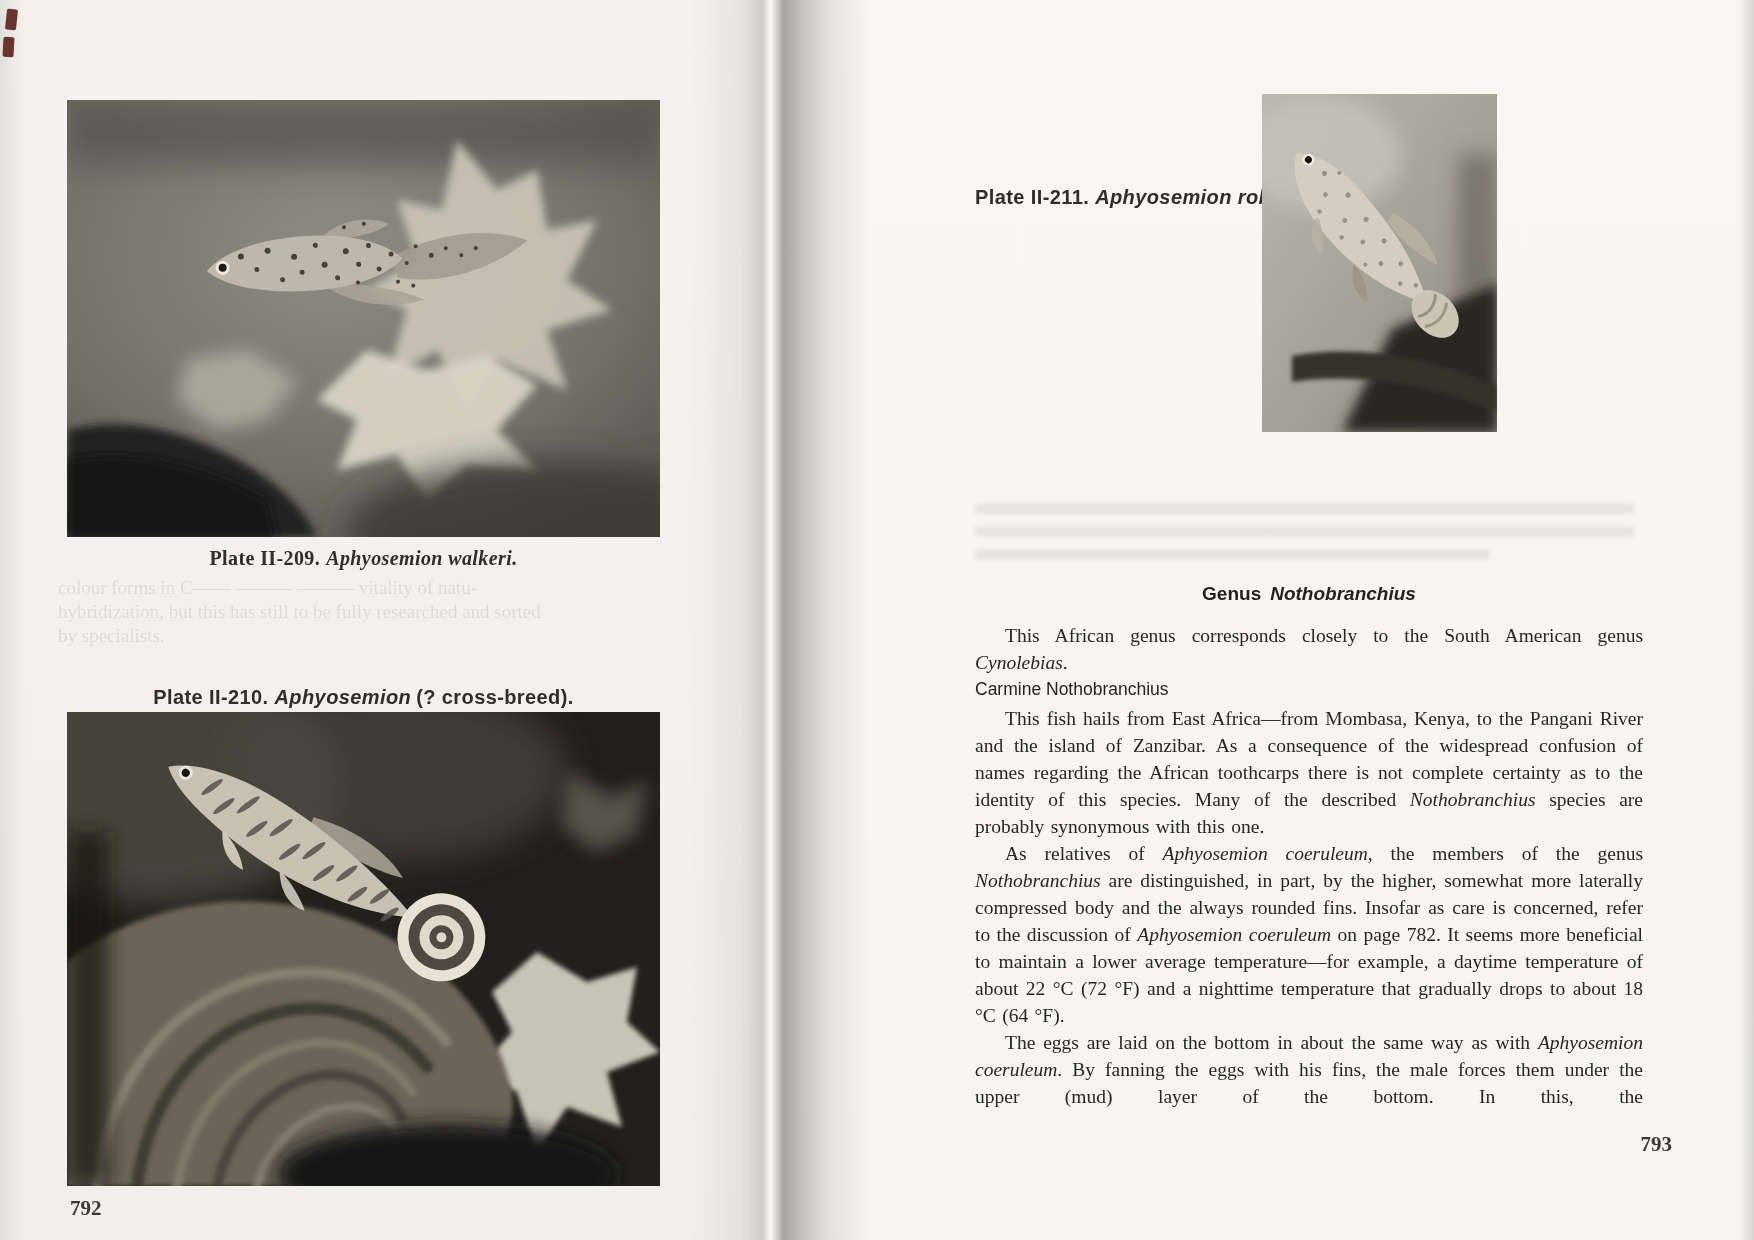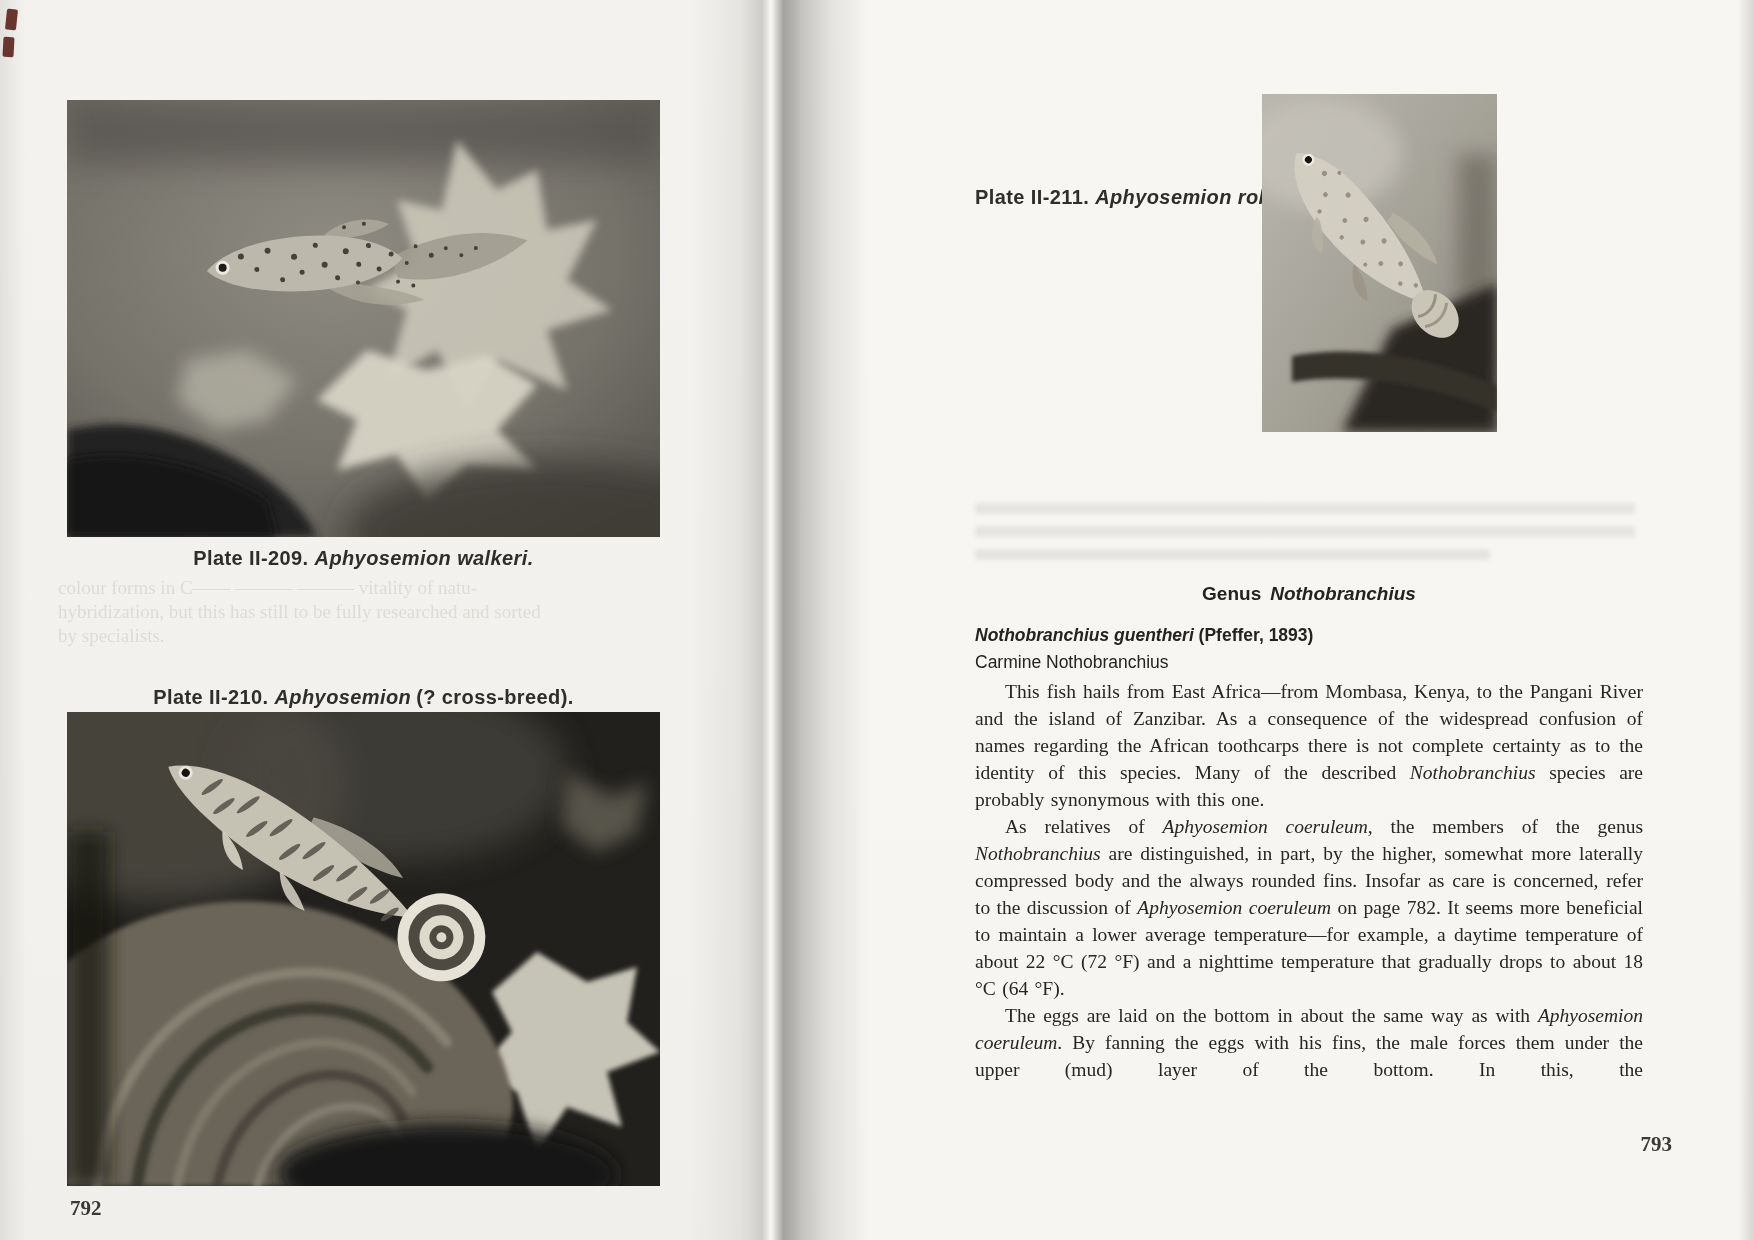--- a/index.html
+++ b/index.html
@@ -23,21 +23,21 @@
   figure.photo{position:absolute;margin:0;z-index:2;}
   figure.photo svg{display:block;width:100%;height:100%;}
   .photo1{left:67px;top:100px;width:593px;height:437px;}
   .photo2{left:67px;top:712px;width:593px;height:474px;}
   .photo3{left:1262px;top:94px;width:235px;height:338px;}
 
   .caption{position:absolute;z-index:2;font-family:"Liberation Sans", sans-serif;font-weight:bold;
            font-size:20px;letter-spacing:.4px;color:#2f2e2a;white-space:nowrap;}
   .caption .sp{font-style:italic;margin-left:6px;}
   .caption .sfx{margin-left:5px;}
-  .cap1{left:67px;top:547px;width:593px;text-align:center;}
+  .cap1{left:67px;top:547px;width:593px;text-align:center;font-family:Liberation Serif, serif;}
   .cap2{left:67px;top:686px;width:593px;text-align:center;}
   .cap3{left:975px;top:186px;}
 
   .bleed{position:absolute;z-index:1;font-family:Liberation Serif, serif;font-size:19px;
          line-height:24px;color:#4e4c46;opacity:.13;filter:blur(.6px);text-align:justify;}
   .bleed-left{left:58px;top:576px;width:656px;}
   .bleed-bars{position:absolute;left:975px;top:503px;width:660px;z-index:1;}
   .bleed-bars .bar{height:11px;margin-bottom:12px;background:#8f8c84;opacity:.16;filter:blur(2px);border-radius:3px;}
   .bleed-bars .bar:last-child{width:78%;}
 
@@ -279,22 +279,22 @@
 
   <div class="bleed-bars">
     <div class="bar"></div>
     <div class="bar"></div>
     <div class="bar"></div>
   </div>
 
   <div class="text-col">
     <h1 class="genus-heading"><span class="pfx">Genus</span><em>Nothobranchius</em></h1>
 
-
-    <div class="species-line"><span class="bi">Nothobranchius guentheri</span><span> (Pfeffer, 1893)</span></div>
+    <p class="body"><span>This African genus corresponds closely to the South American genus </span><span class="it">Cynolebias</span><span>.</span></p>
+
 
     <div class="common-name">Carmine Nothobranchius</div>
 
     <p class="body"><span>This fish hails from East Africa—from Mombasa, Kenya, to the Pangani River and the island of Zanzibar. As a consequence of the widespread confusion of names regarding the African toothcarps there is not complete certainty as to the identity of this species. Many of the described </span><span class="it">Nothobranchius</span><span> species are probably synonymous with this one.</span></p>
     <p class="body"><span>As relatives of </span><span class="it">Aphyosemion coeruleum</span><span>, the members of the genus </span><span class="it">Nothobranchius</span><span> are distinguished, in part, by the higher, somewhat more laterally compressed body and the always rounded fins. Insofar as care is concerned, refer to the discussion of </span><span class="it">Aphyosemion coeruleum</span><span> on page 782. It seems more beneficial to maintain a lower average temperature—for example, a daytime temperature of about 22 °C (72 °F) and a nighttime temperature that gradually drops to about 18 °C (64 °F).</span></p>
     <p class="body cont"><span>The eggs are laid on the bottom in about the same way as with </span><span class="it">Aphyosemion coeruleum</span><span>. By fanning the eggs with his fins, the male forces them under the upper (mud) layer of the bottom. In this, the</span></p>
   </div>
 
   <div class="page-number pn-right">793</div>
 

